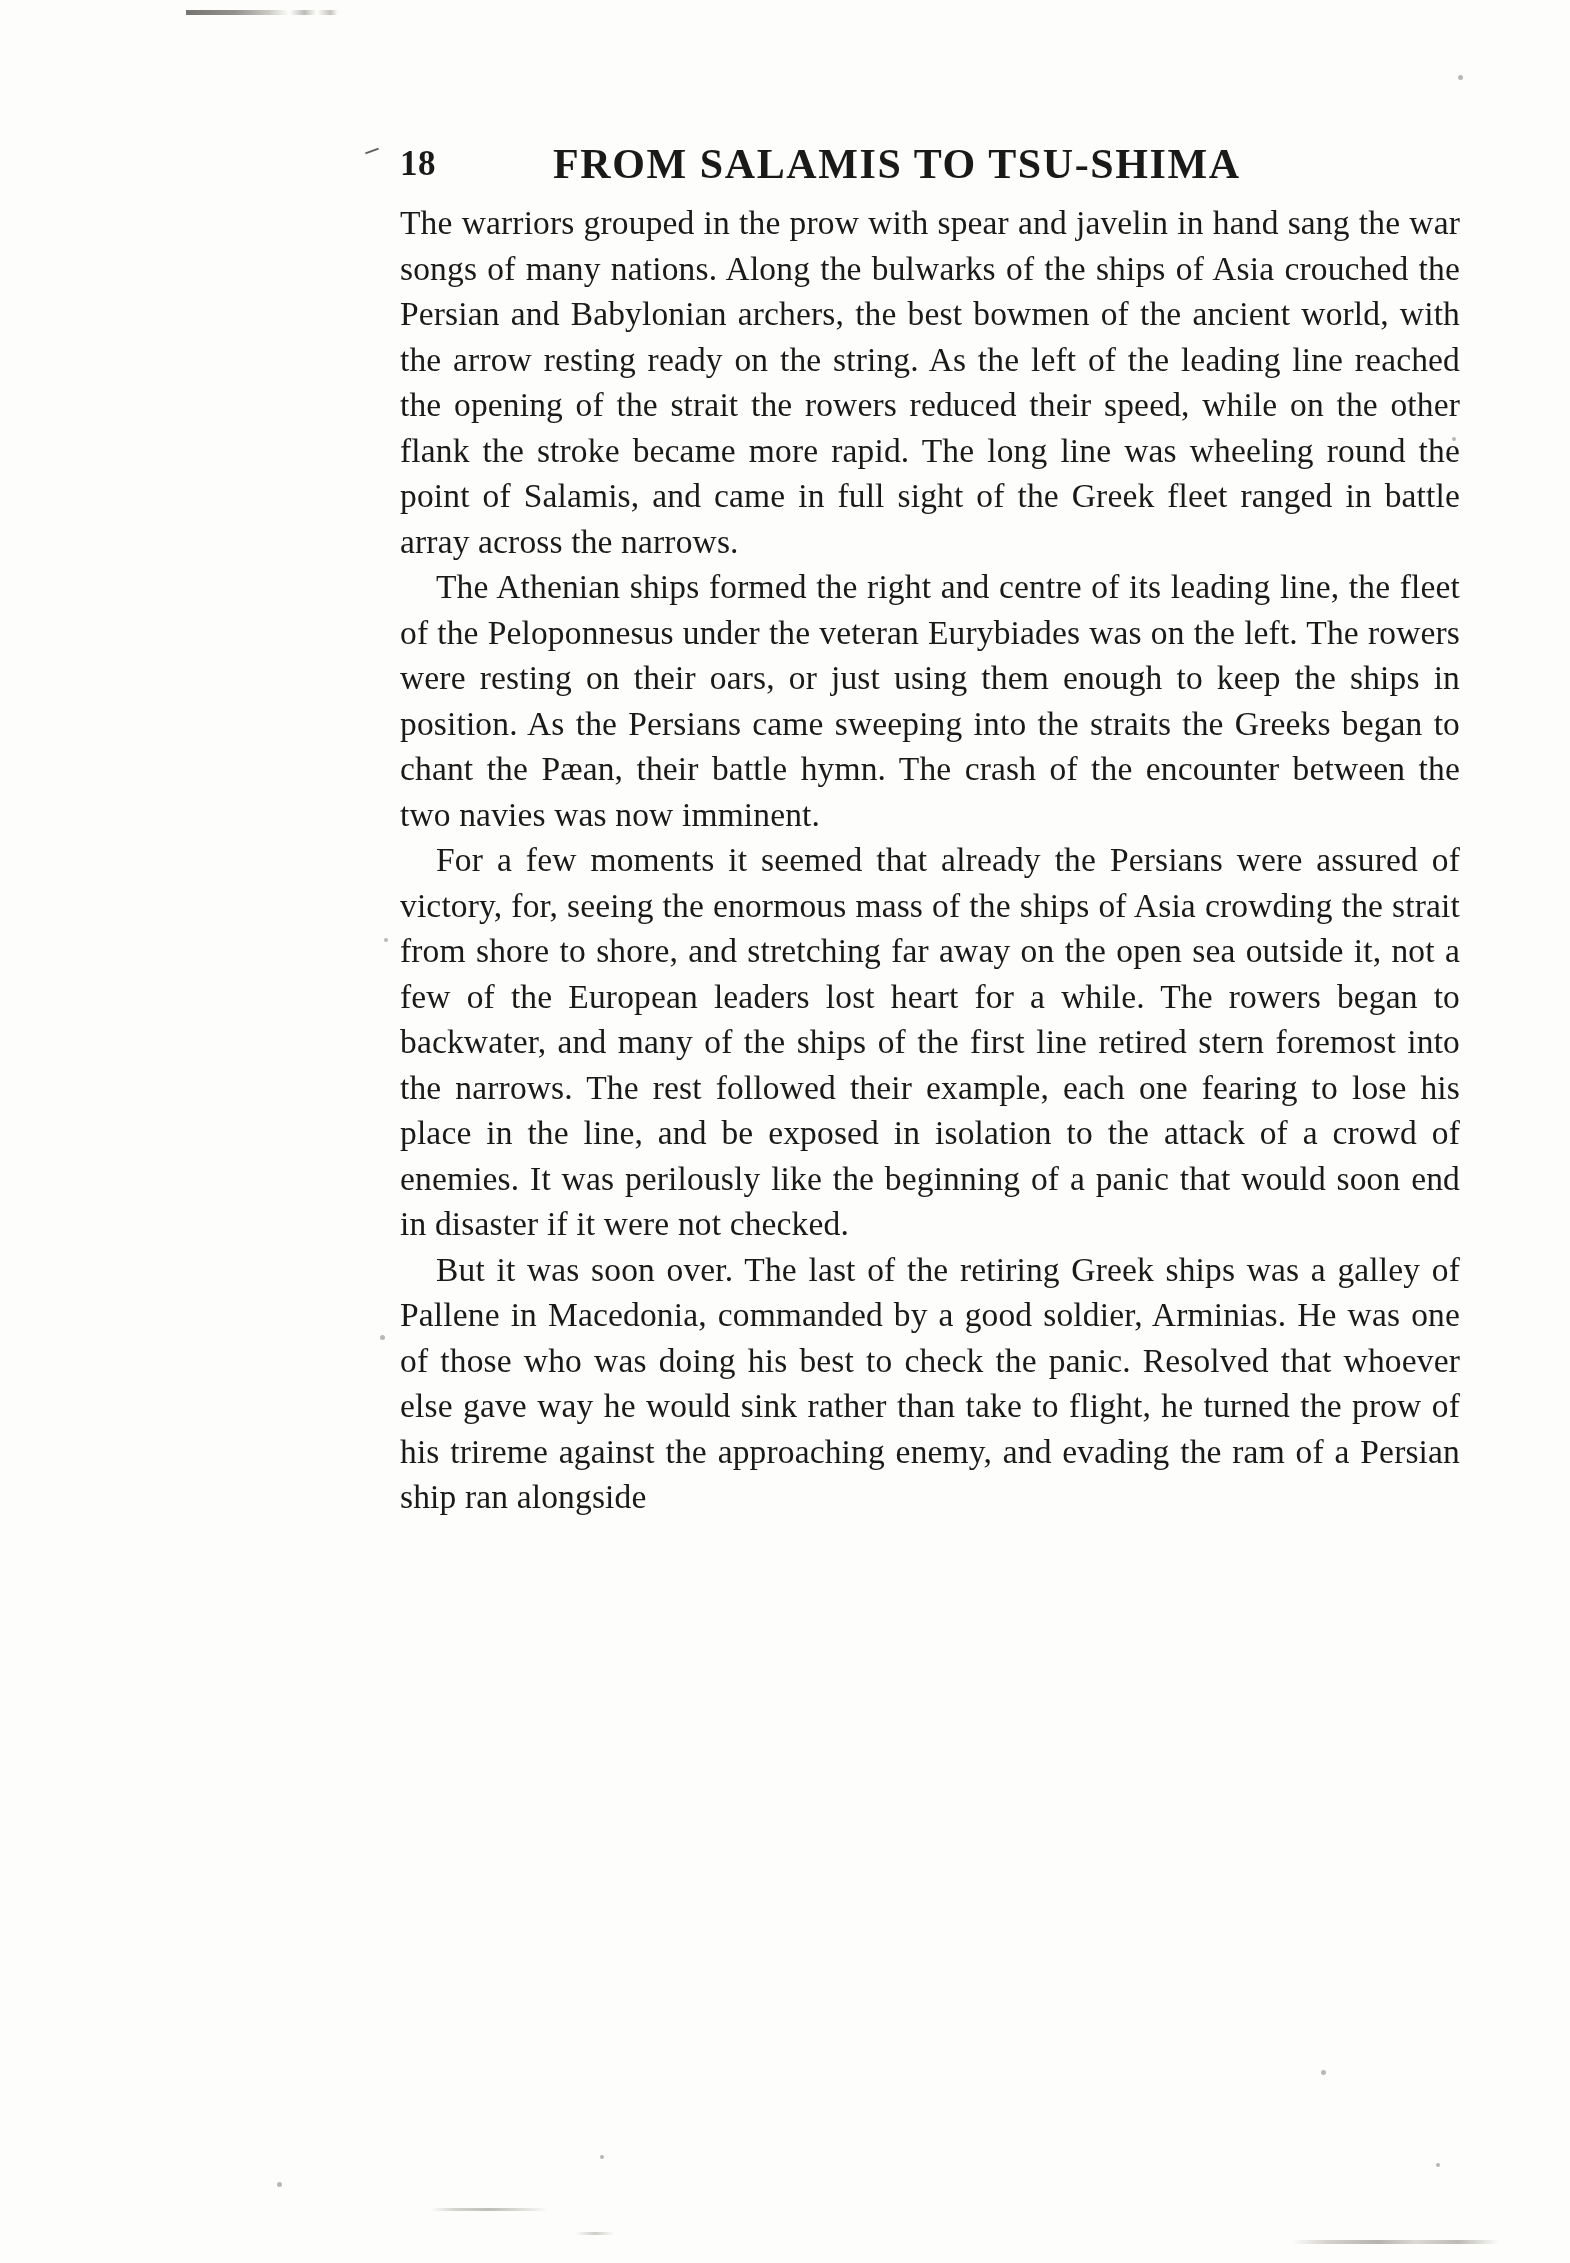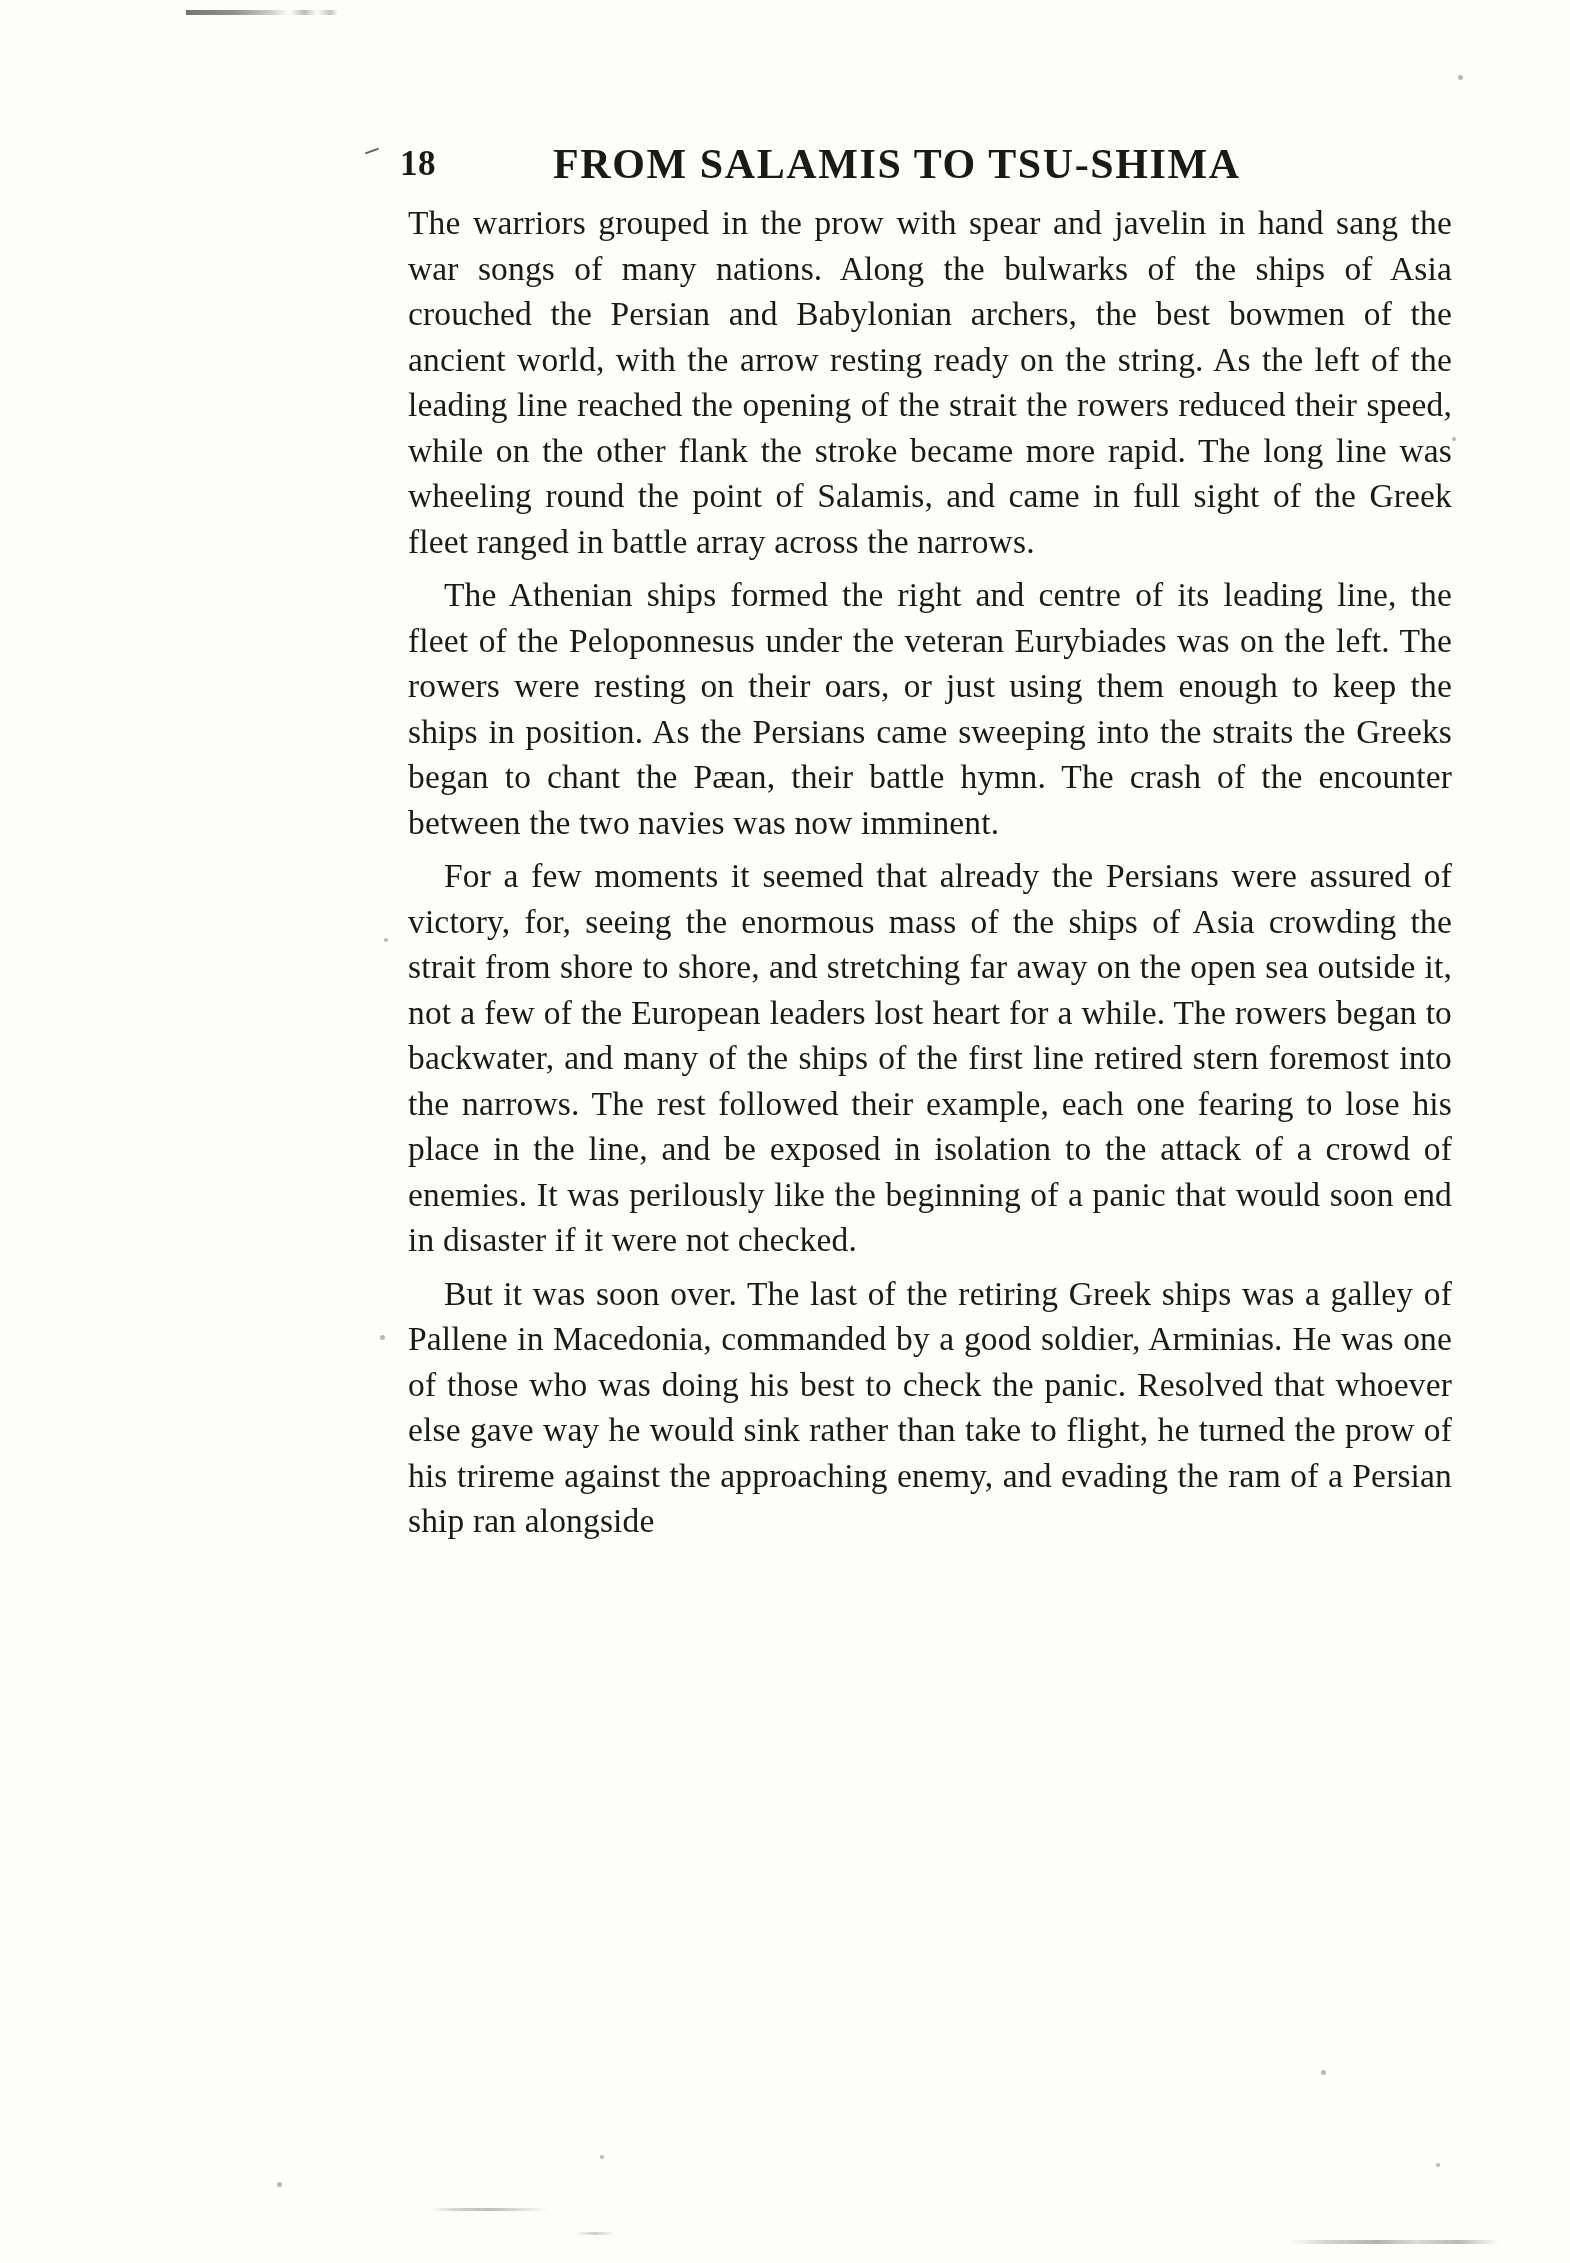--- a/index.html
+++ b/index.html
@@ -92,21 +92,21 @@
     width: 112px;
   }
   .running-head {
     font-size: 42px;
     font-weight: 700;
     letter-spacing: 1.6px;
     white-space: nowrap;
   }
 
   .body-text p {
-    margin: 8px;
+    margin: 0;
     font-size: 33.5px;
     line-height: 45.5px;
     text-align: justify;
     text-justify: inter-word;
     letter-spacing: 0.15px;
   }
   .body-text p + p {
     text-indent: 36px;
   }
   .body-text p.first {

